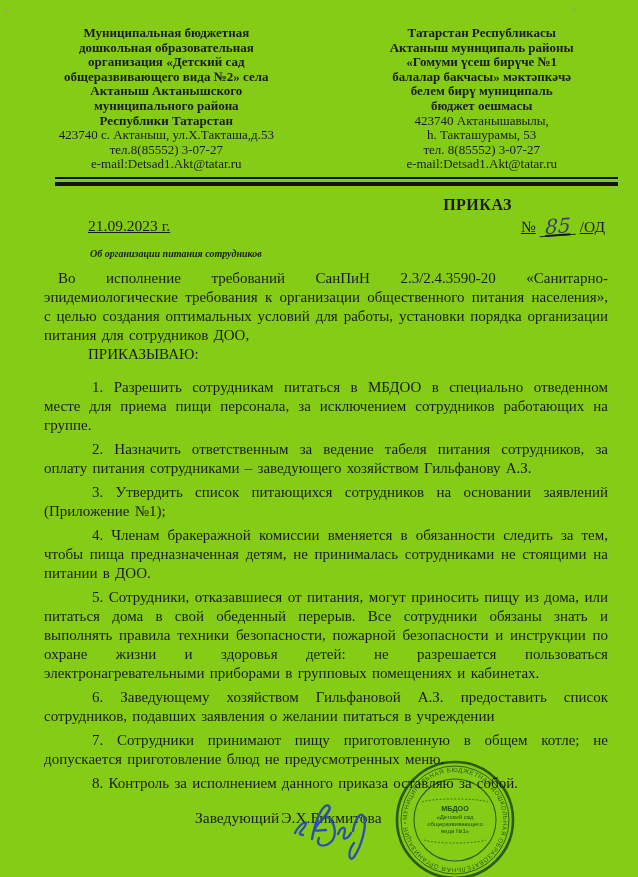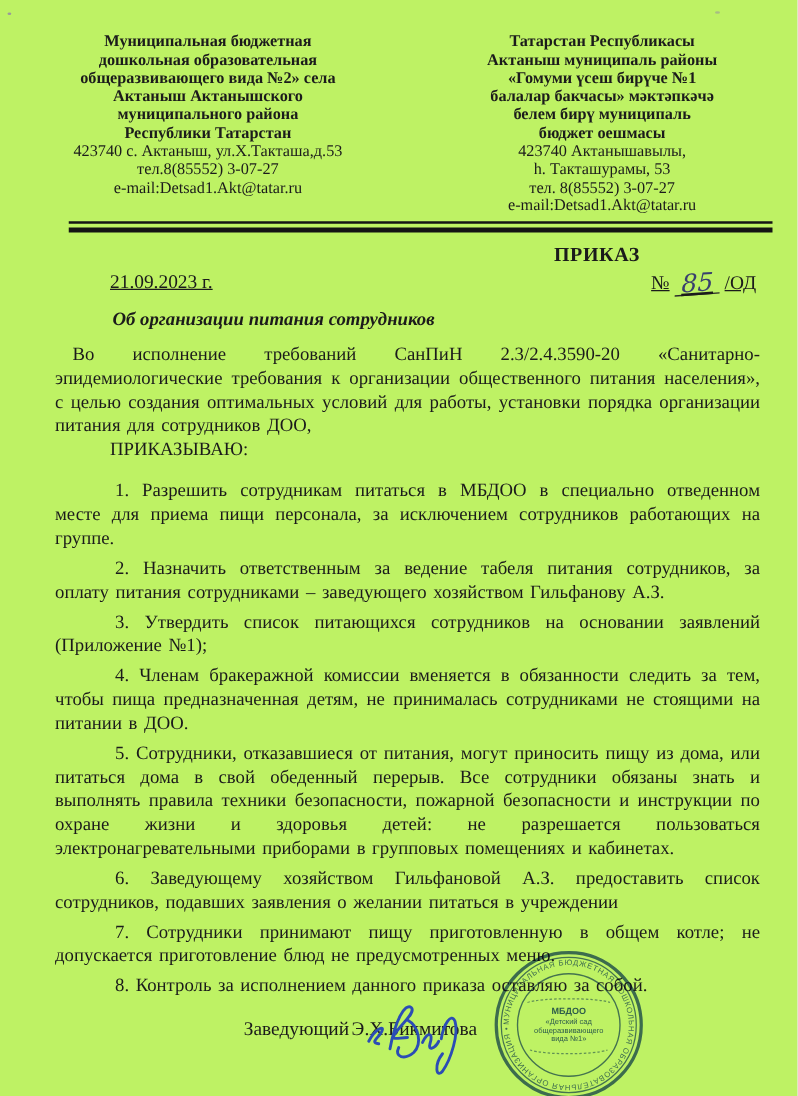--- a/index.html
+++ b/index.html
@@ -1,18 +1,18 @@
 <!DOCTYPE html>
 <html><head>
 <meta charset="utf-8">
 <style>
   html,body { margin:0; padding:0; background:#e8e8e8; }
   .page {
     position:relative; width:638px; height:877px; margin:0 auto;
-    background:#bef264; overflow:hidden;
+    background:#84cc16; overflow:hidden;
     font-family:"Liberation Serif","DejaVu Serif",serif;
     color:#1b1b1b;
   }
   
   .hdr { display:flex; justify-content:space-between; padding:26px 22px 0 32px; }
   .hdr-col { width:46%; text-align:center; font-size:13px; line-height:14.6px; }
   .org-name div { font-weight:bold; }
   .org-addr div { font-weight:normal; }
   .double-rule {
     margin:5px 20px 0 55px; height:3px;
@@ -22,21 +22,21 @@
   .order-title-row { width:430px; margin:10px 0 0 82px; text-align:right; }
   .order-title { font-weight:bold; font-size:16px; letter-spacing:.5px; }
   .date-row { display:flex; margin:3px 33px 0 88px; font-size:15.5px;text-decoration:underline; }
   .order-no { margin-left:auto; display:flex; align-items:flex-end; gap:4px; }
   .no-value {
     display:inline-block; min-width:36px; text-align:center;
     border-bottom:1.5px solid #2a2a2a;
     font-family:"DejaVu Serif",serif; font-style:italic; font-size:20px; line-height:18px;
     color:#39406e; transform:rotate(-4deg) skewX(-6deg);
   }
-  .subject { margin:12px 30px 0 90px; font-weight:bold; font-style:italic; font-size:15px; }
+  .subject { margin:12px 30px 0 90px; font-weight:bold; font-style:italic; font-size:10px; }
   
   .para {
     margin:0 30px 0 44px; font-size:15px; line-height:19px;
     text-align:justify; word-spacing:1.5px;
   }
   .intro { margin-top:10px; text-indent:14px; }
   .prikaz { margin:0 30px 14px 88px; font-size:15px; line-height:19px; }
   .resolve { margin-top:1px; text-indent:14px; }
   .spaced { font-weight:bold; letter-spacing:4px; }
   .bold-sp { font-weight:bold; letter-spacing:1px; }
@@ -58,20 +58,21 @@
 <div class="page">
 
   <span class="speck a"></span>
   <span class="speck b"></span>
 
   <div class="hdr">
     <div class="hdr-col">
       <div class="org-name">
         <div>Муниципальная бюджетная</div>
         <div>дошкольная образовательная</div>
+        <div>организация «Детский сад</div>
         <div>общеразвивающего вида №2» села</div>
         <div>Актаныш Актанышского</div>
         <div>муниципального района</div>
         <div>Республики Татарстан</div>
       </div>
       <div class="org-addr">
         <div>423740 с. Актаныш, ул.Х.Такташа,д.53</div>
         <div>тел.8(85552) 3-07-27</div>
         <div>e-mail:Detsad1.Akt@tatar.ru</div>
       </div>

